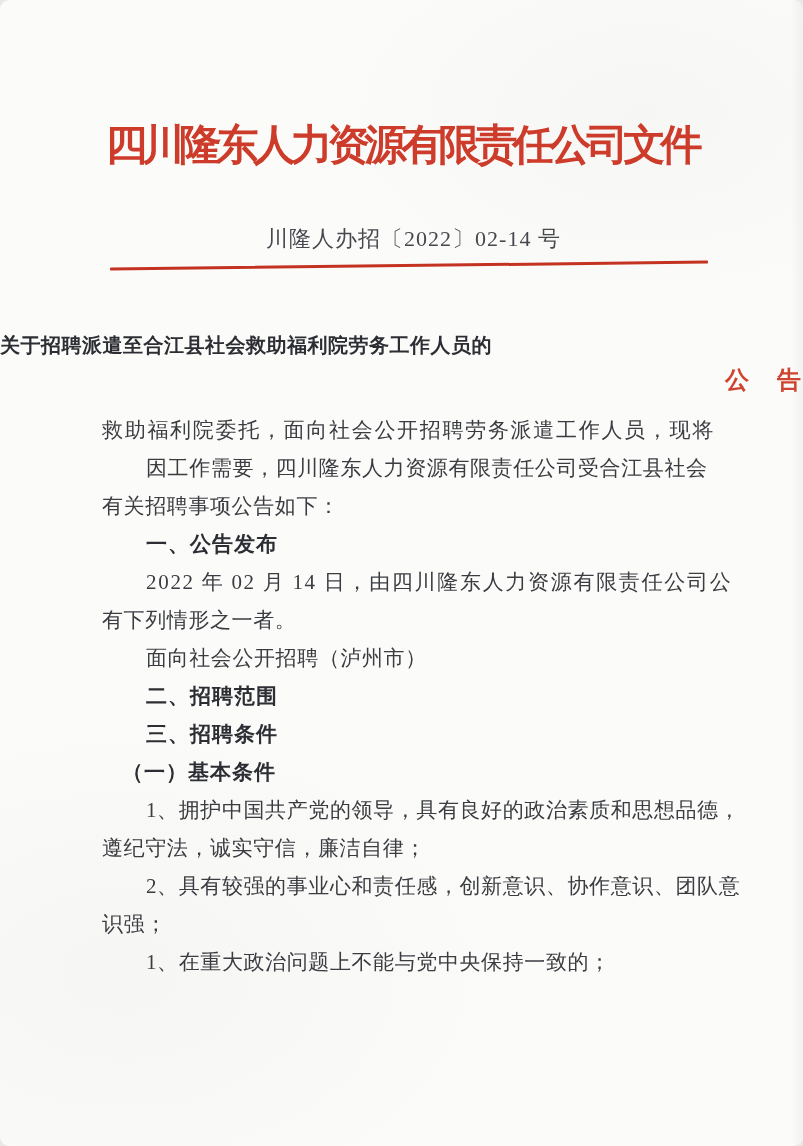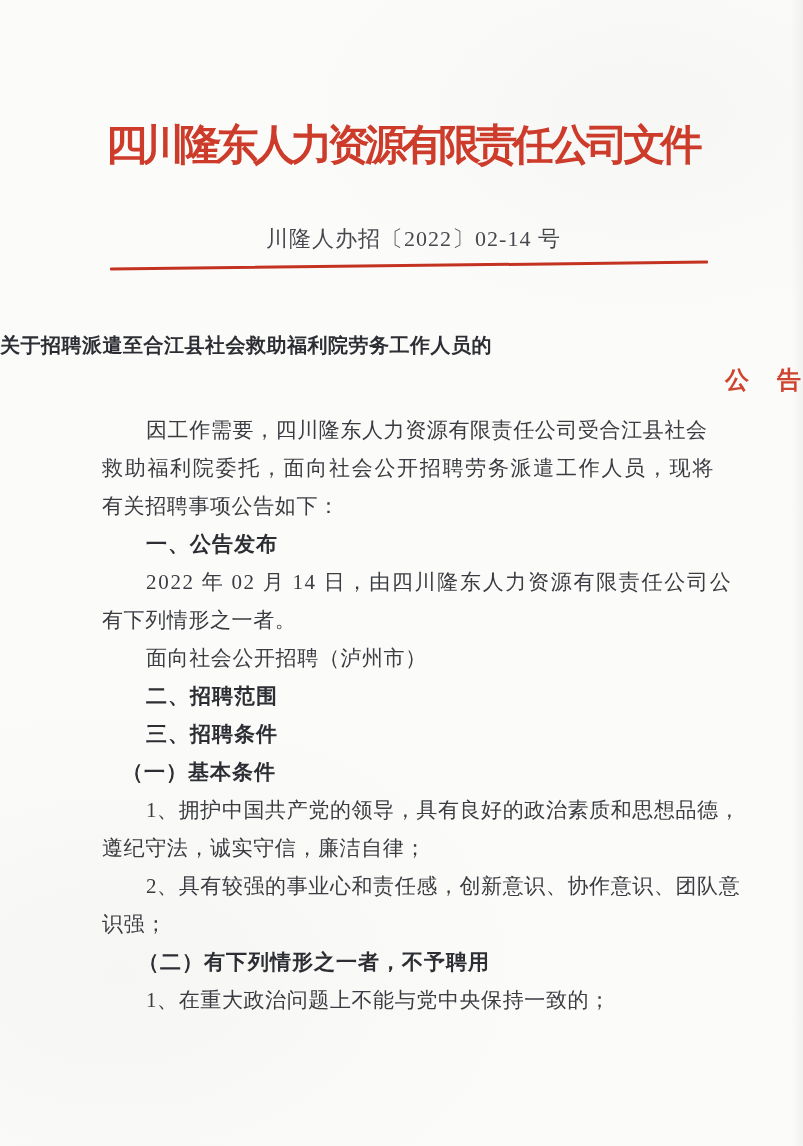--- a/index.html
+++ b/index.html
@@ -17,20 +17,21 @@
     position:relative;
     width:803px;height:1146px;
     margin:0 auto;
     background:
       radial-gradient(ellipse 500px 300px at 80% 10%, rgba(160,165,170,0.05), rgba(0,0,0,0) 70%),
       radial-gradient(ellipse 600px 400px at 15% 85%, rgba(150,150,145,0.05), rgba(0,0,0,0) 70%),
       linear-gradient(90deg, rgba(0,0,0,0) 98.5%, rgba(120,120,120,0.07) 100%),
       var(--paper);
     overflow:hidden;
     font-family:"Liberation Serif","DejaVu Serif",serif;
+    border-radius:9px;
   }
   .letterhead{
     position:absolute;top:116px;left:0;right:0;
     text-align:center;
     font-size:42px;line-height:58px;
     font-weight:bold;
     letter-spacing:-5px;
     color:var(--header_red);
     white-space:nowrap;
   }
@@ -96,31 +97,30 @@
   <div class="doc-number">川隆人办招〔2022〕02-14 号</div>
 
   <div class="red-rule"></div>
 
   <div class="notice-title">关于招聘派遣至合江县社会救助福利院劳务工作人员的</div>
 
   <div class="notice-subtitle">公　告</div>
 
   <div class="doc-body">
 
-  <div class="line t-p-first">因工作需要，四川隆东人力资源有限责任公司受合江县社会</div>
-      <div class="line t-p-cont j">救助福利院委托，面向社会公开招聘劳务派遣工作人员，现将</div>
+  <div class="line t-p-cont j">救助福利院委托，面向社会公开招聘劳务派遣工作人员，现将</div>
+      <div class="line t-p-first">因工作需要，四川隆东人力资源有限责任公司受合江县社会</div>
       <div class="line t-p-cont">有关招聘事项公告如下：</div>
       <div class="line t-h-num">一、公告发布</div>
       <div class="line t-p-first j">2022 年 02 月 14 日，由四川隆东人力资源有限责任公司公</div>
       <div class="line t-p-cont">有下列情形之一者。</div>
       <div class="line t-p-first">面向社会公开招聘（泸州市）</div>
       <div class="line t-h-num">二、招聘范围</div>
       <div class="line t-h-num">三、招聘条件</div>
       <div class="line t-h-paren1">（一）基本条件</div>
       <div class="line t-p-first">1、拥护中国共产党的领导，具有良好的政治素质和思想品德，</div>
       <div class="line t-p-cont">遵纪守法，诚实守信，廉洁自律；</div>
       <div class="line t-p-first">2、具有较强的事业心和责任感，创新意识、协作意识、团队意</div>
       <div class="line t-p-cont">识强；</div>
-      <div class="line t-h-paren2">（二）有下列情形之一者，不予聘用</div>
       <div class="line t-p-first">1、在重大政治问题上不能与党中央保持一致的；</div>
     </div>
 
 </div>
 
 </body></html>

